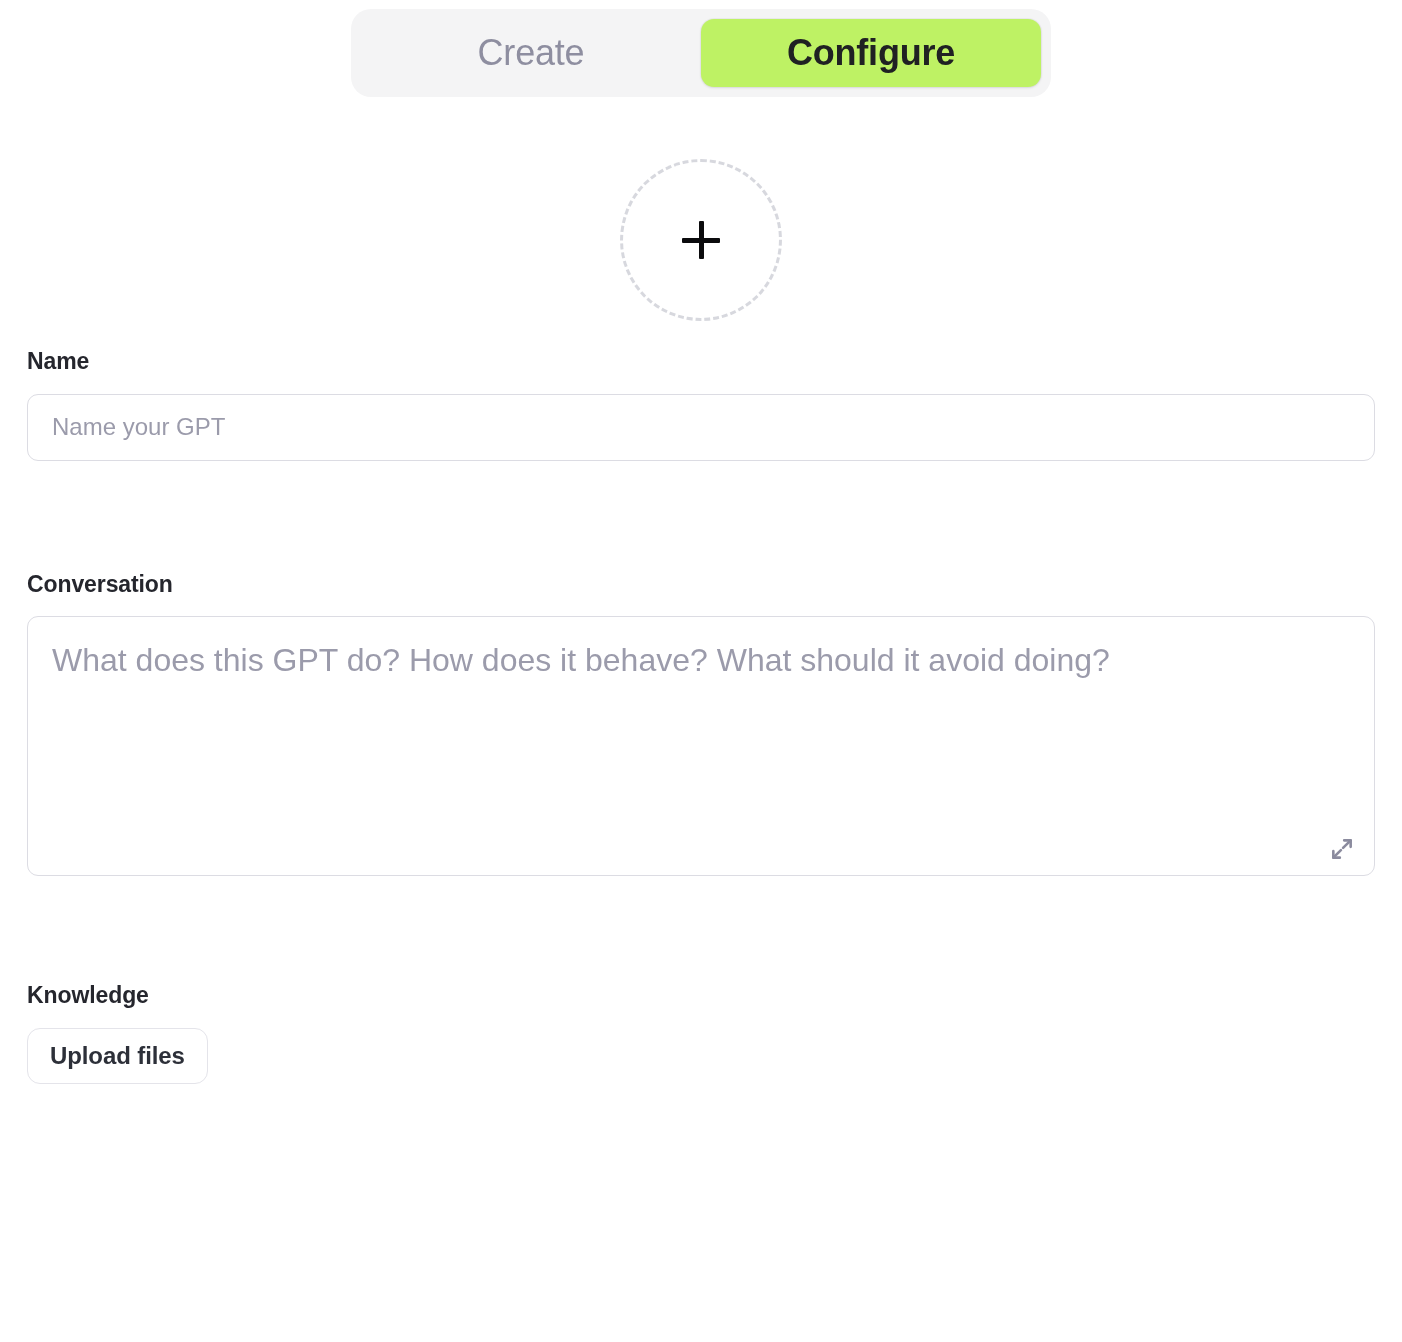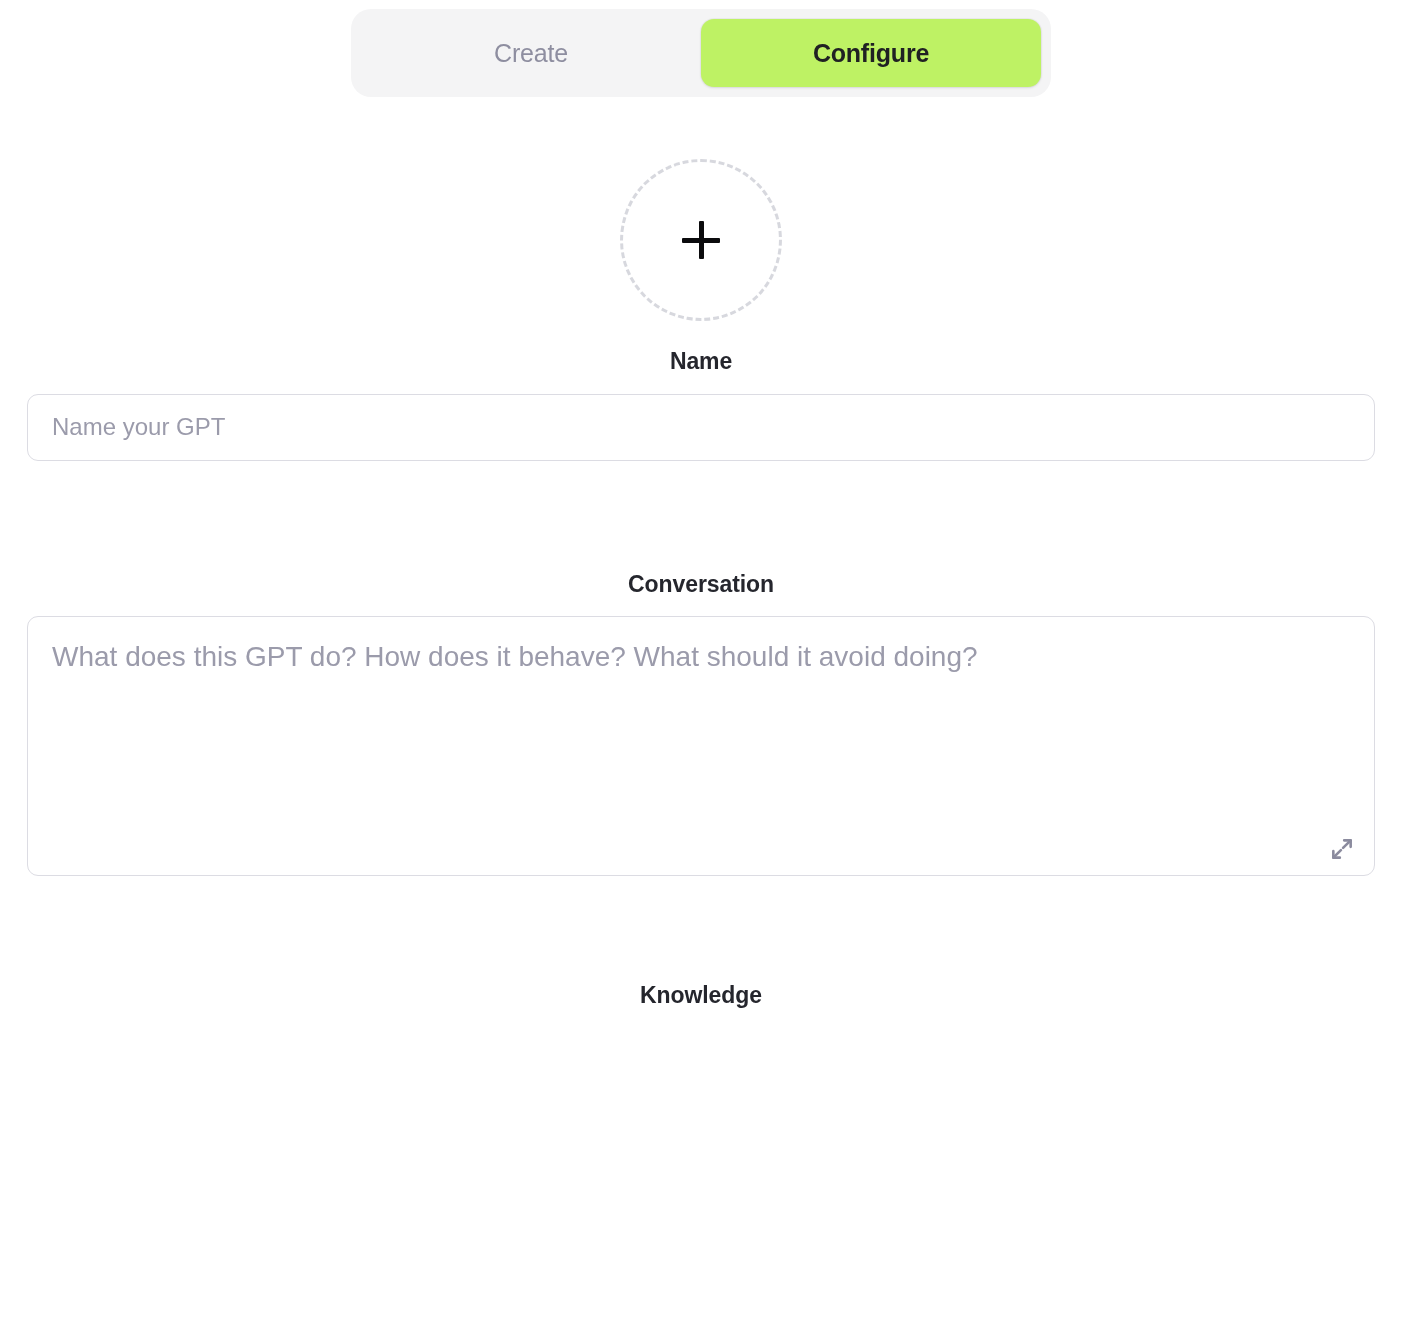--- a/index.html
+++ b/index.html
@@ -33,21 +33,21 @@
     align-items: center;
     padding: 10px;
   }
   .tab {
     flex: 1;
     height: 68px;
     border-radius: 13px;
     display: flex;
     align-items: center;
     justify-content: center;
-    font-size: 25px;
+    font-size: 36px;
     letter-spacing: -0.2px;
     cursor: pointer;
     border: none;
     background: transparent;
     font-family: "Liberation Sans", sans-serif;
   }
   .tab.inactive {
     color: #8e8ea0;
     font-weight: 400;
   }
@@ -108,21 +108,20 @@
     margin-top: 27px;
   }
   .field { margin-bottom: 0; }
   .field-label {
     font-size: 23px;
     font-weight: 700;
     color: #25262d;
     letter-spacing: -0.1px;
     line-height: 1.2;
     display: block;
-    text-align: center;
   }
 
   .text-input {
     width: 100%;
     height: 67px;
     border: 1.6px solid #dcdce3;
     border-radius: 11px;
     background: #fff;
     font-size: 24px;
     font-family: "Liberation Sans", sans-serif;
@@ -132,21 +131,21 @@
   }
   .text-input::placeholder { color: #9b9bab; }
 
   .ta-wrap { position: relative; }
   .textarea {
     width: 100%;
     height: 260px;
     border: 1.6px solid #dcdce3;
     border-radius: 11px;
     background: #fff;
-    font-size: 28px;
+    font-size: 32px;
     font-family: "Liberation Sans", sans-serif;
     color: #0c4a6e;
     padding: 20px 24px;
     resize: none;
     outline: none;
     line-height: 1.45;
   }
   .textarea::placeholder { color: #9b9bab; }
   .expand-btn {
     position: absolute;
@@ -264,15 +263,16 @@
   </div>
 
   <div class="gap-56"></div>
 
 
   <div class="gap-46"></div>
 
   <div class="field">
     <span class="field-label">Knowledge</span>
     <div class="gap-18"></div>
+    <button class="upload-btn">Upload files</button>
   </div>
 
 </div>
 
 </body></html>

